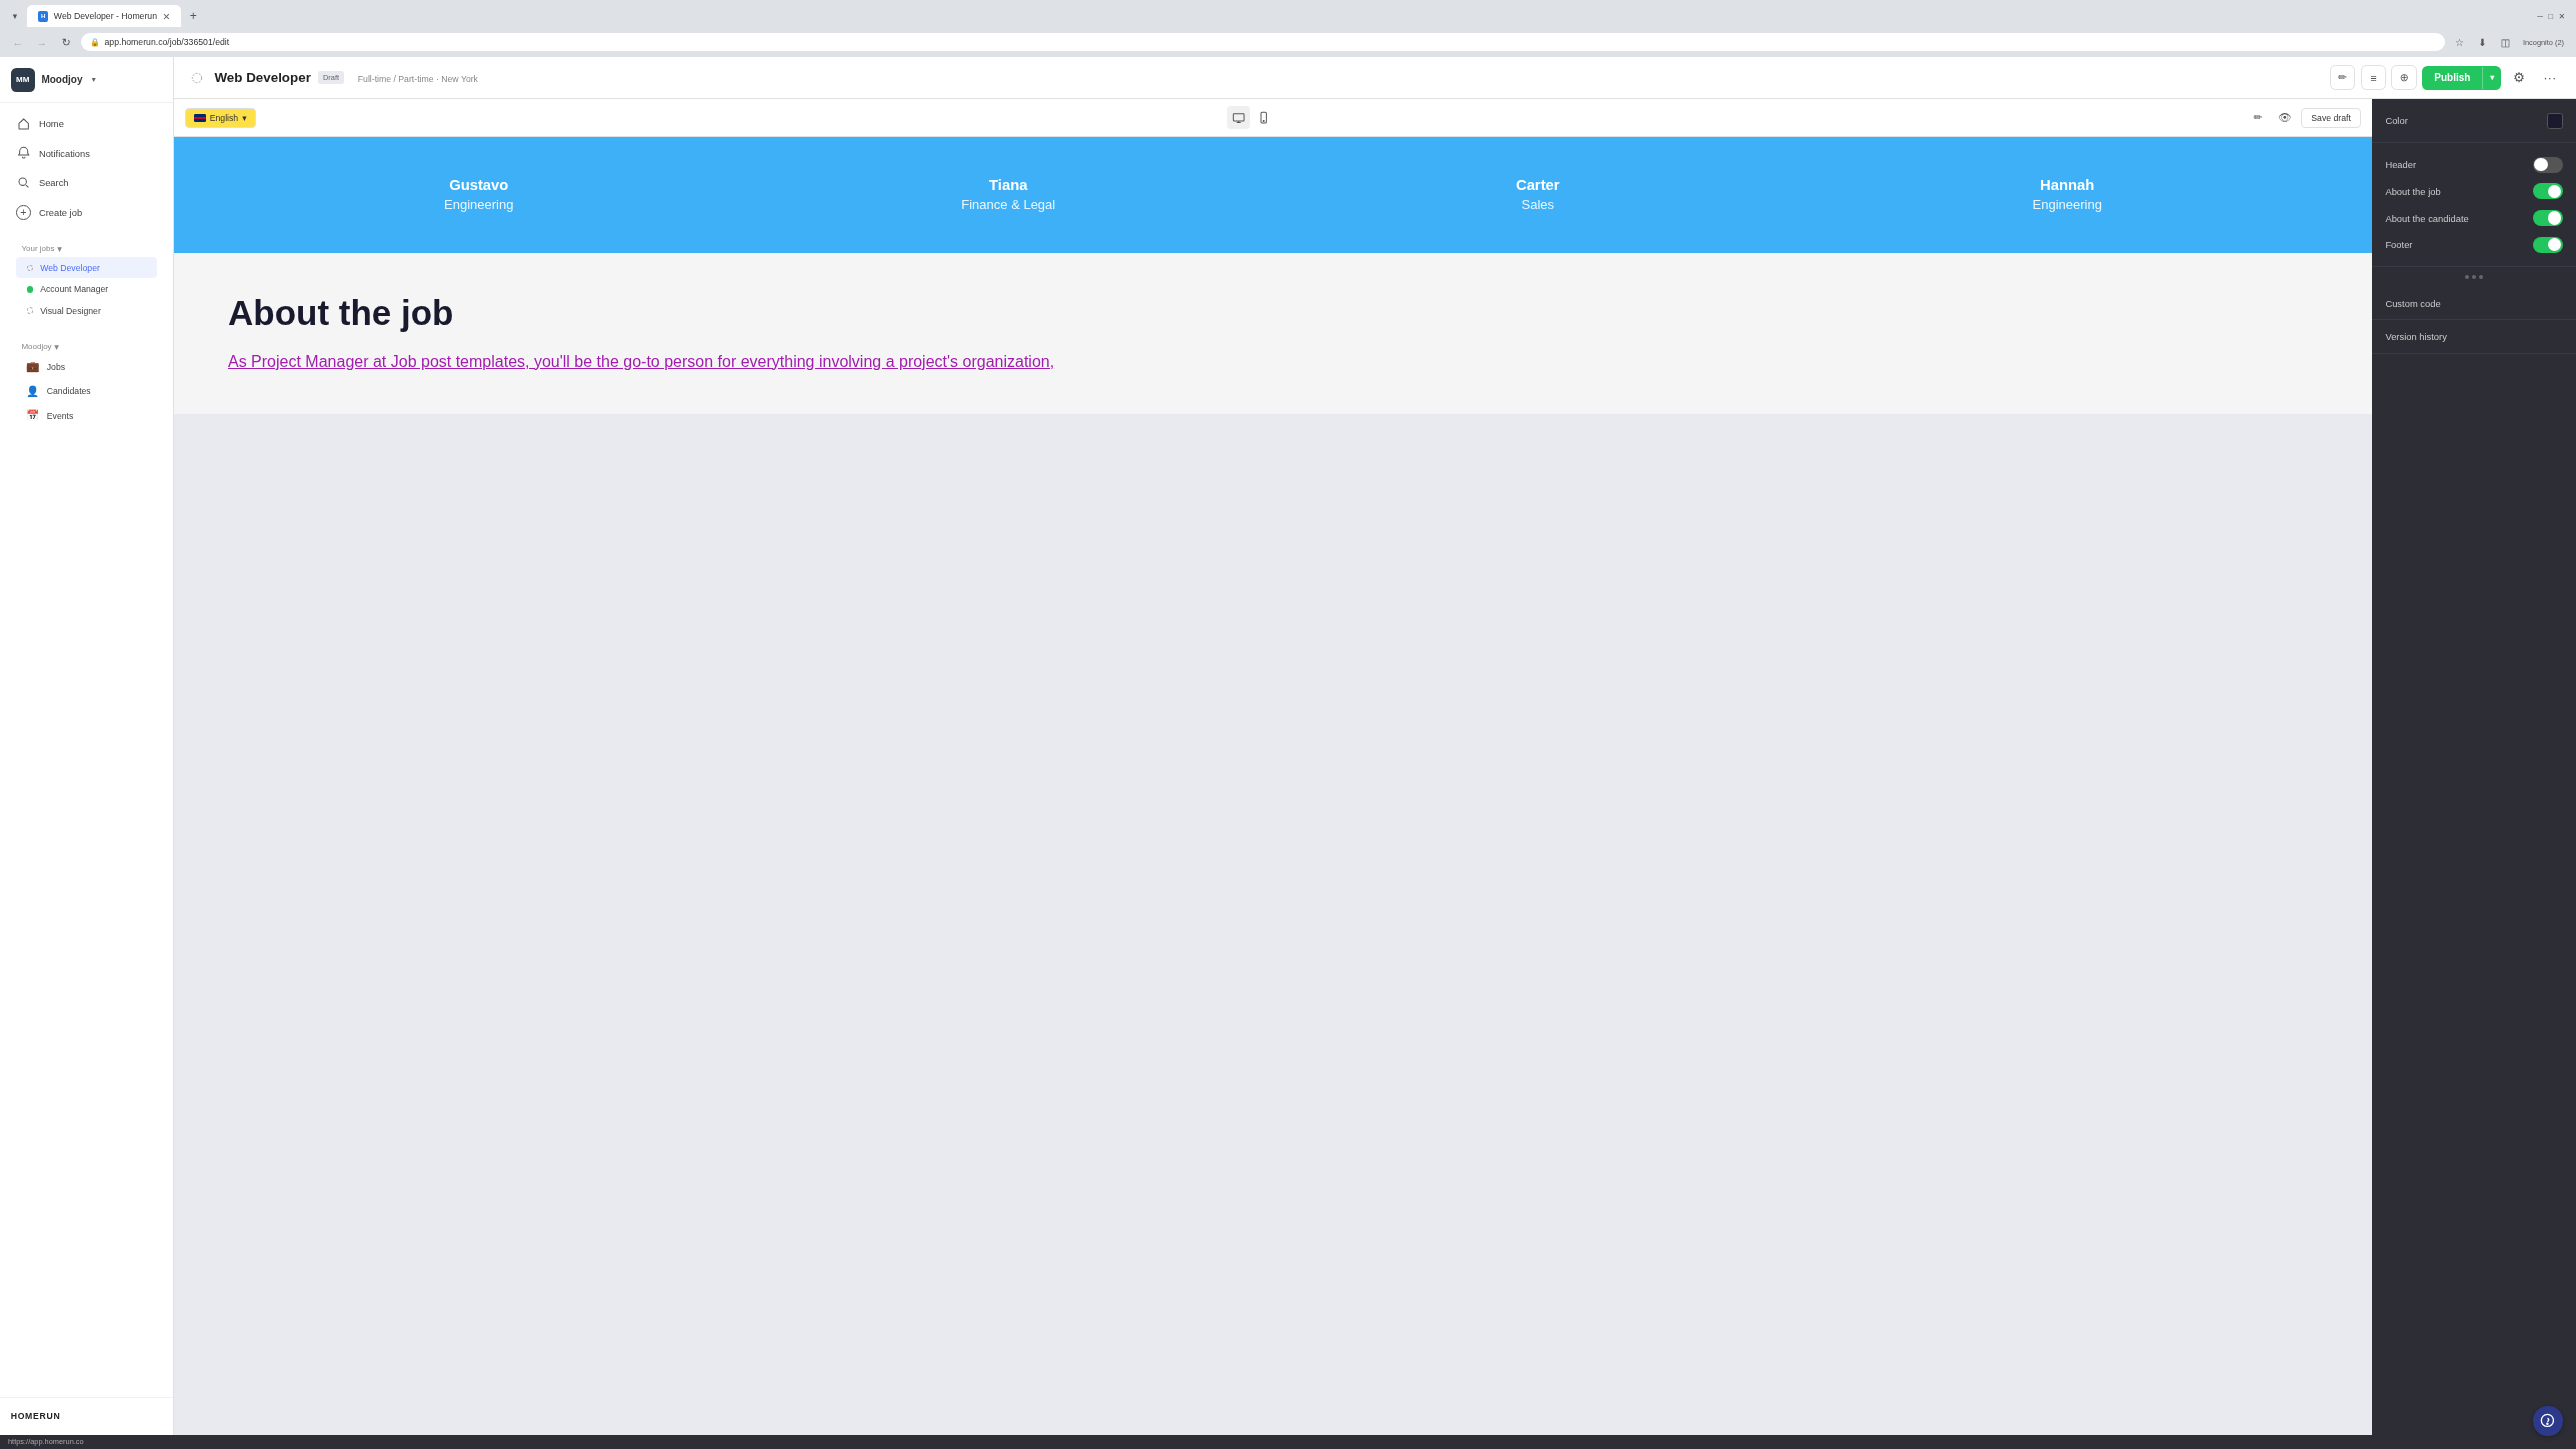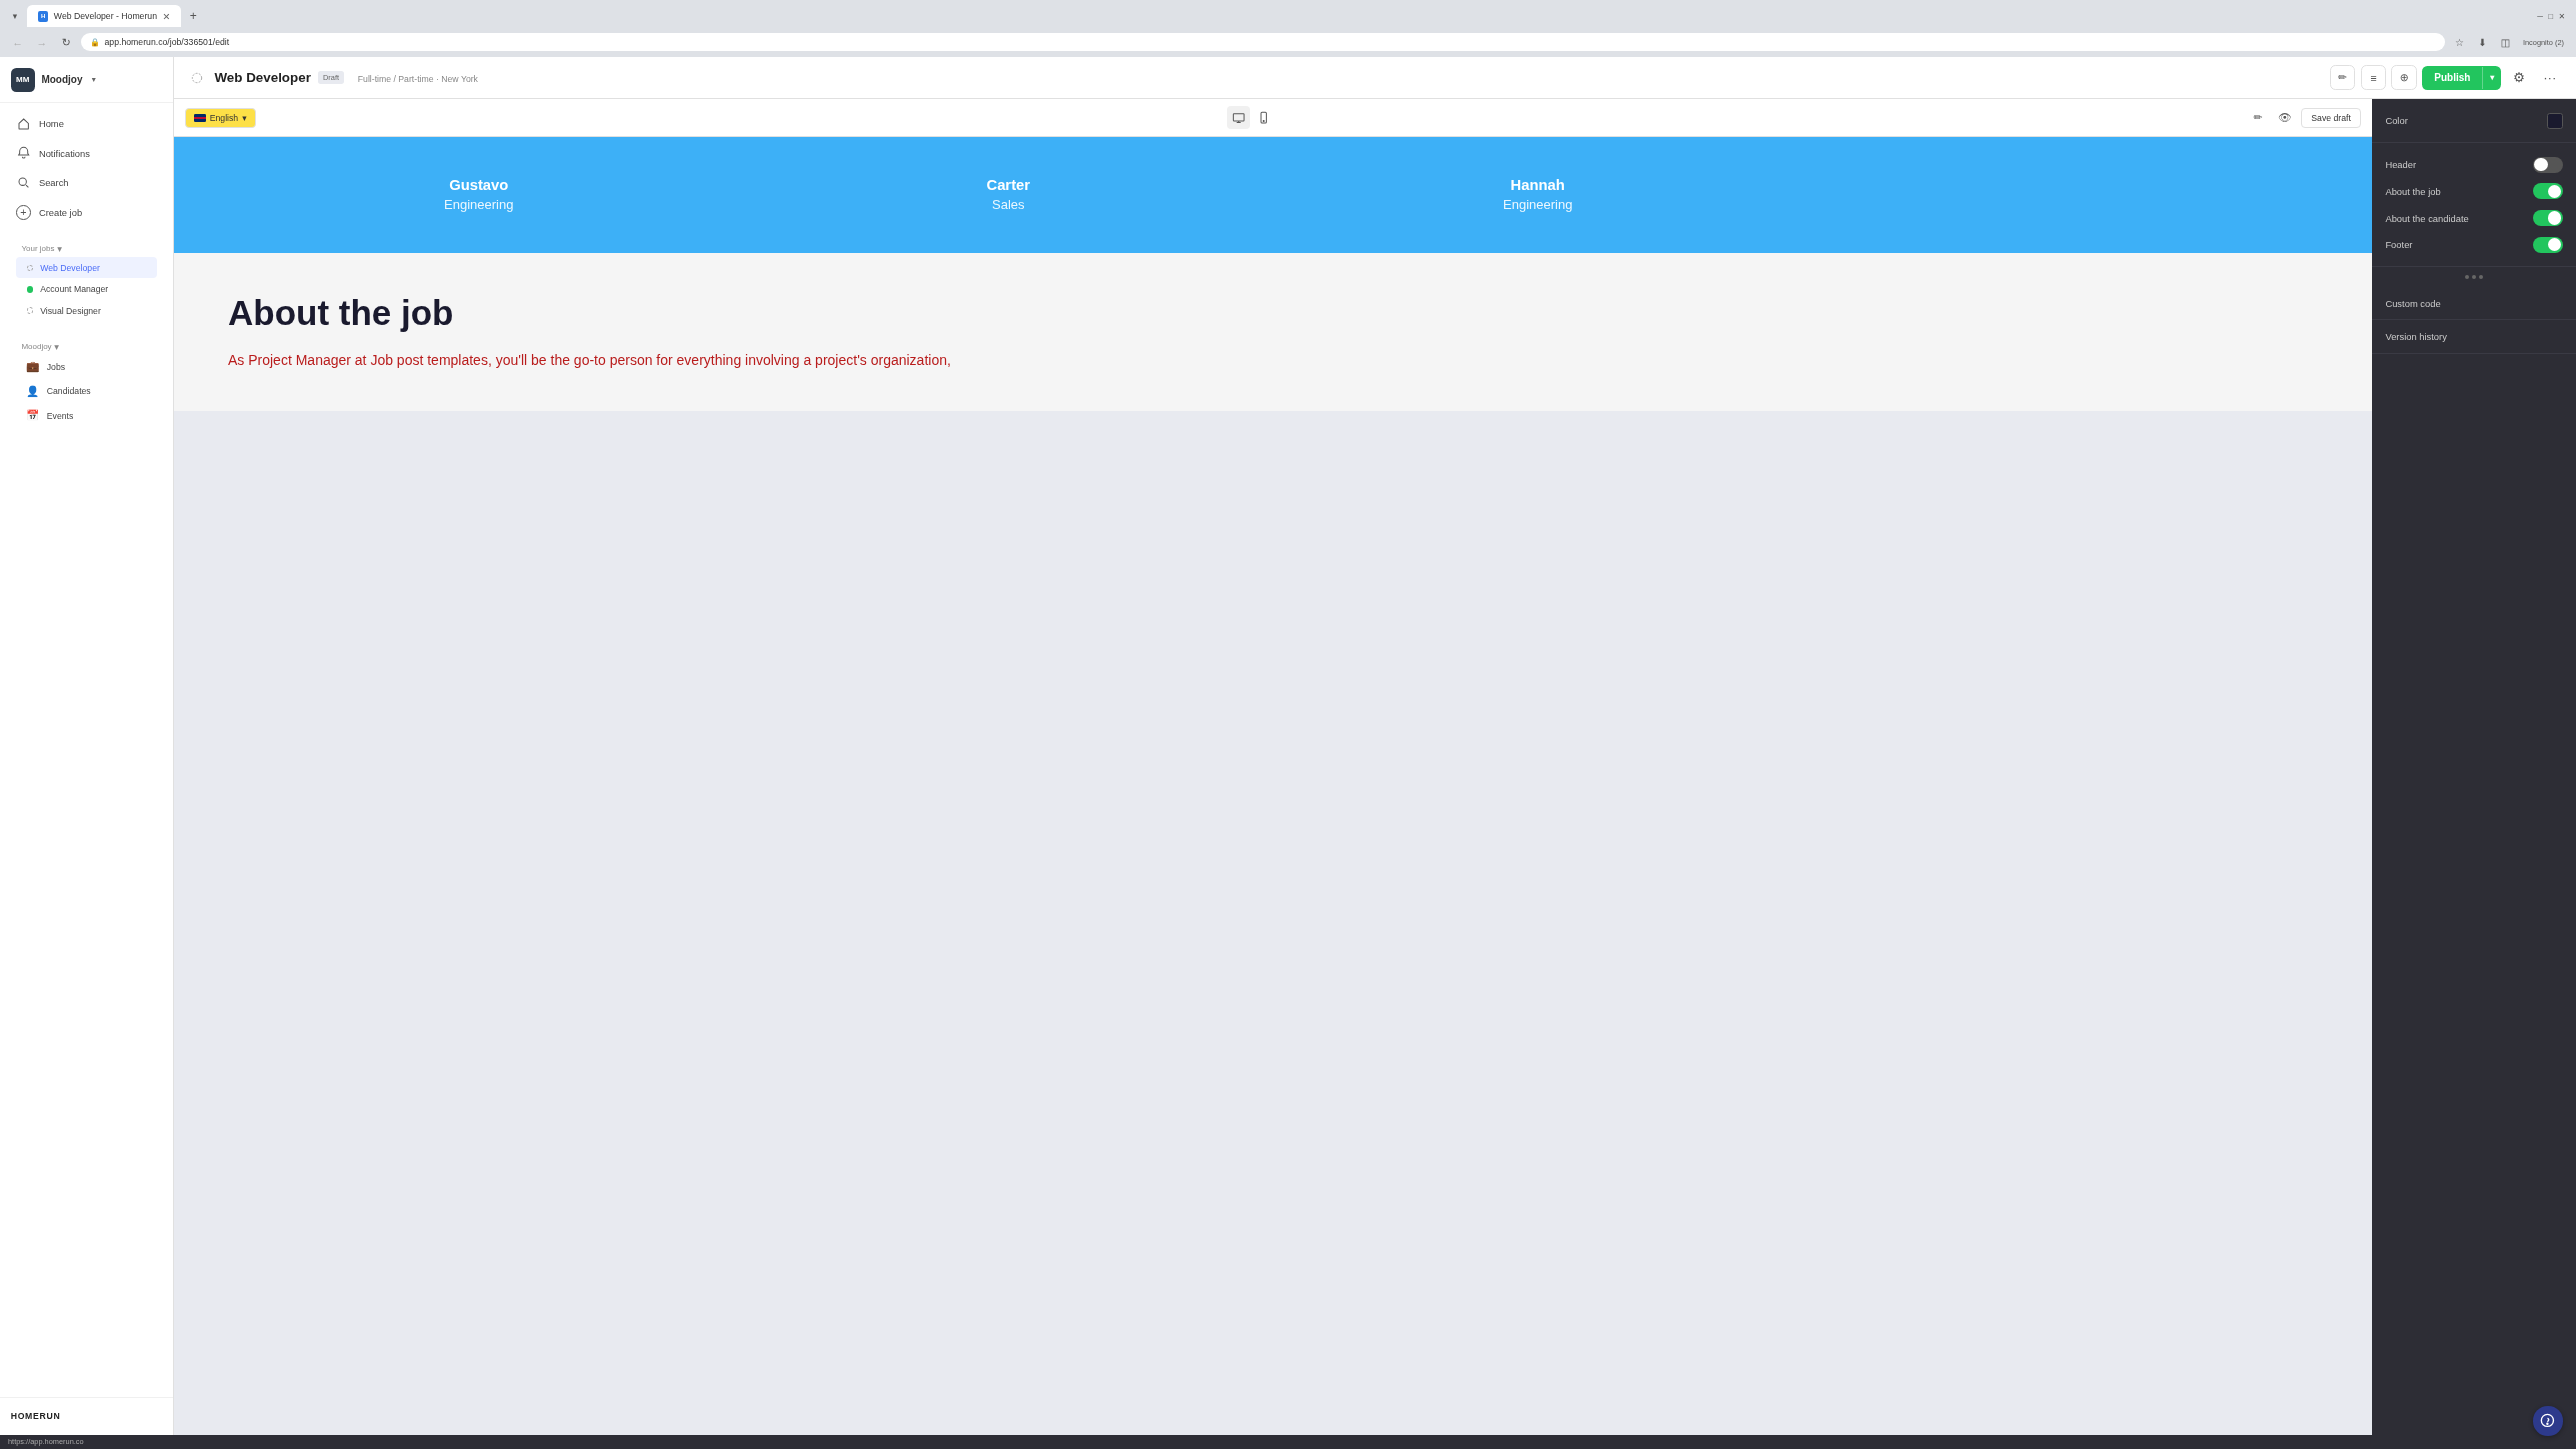--- a/index.html
+++ b/index.html
@@ -83,21 +83,21 @@
 
     
     .team-section { background: #3db0f7; padding: 27px 40px; display: grid; grid-template-columns: repeat(4, 1fr); gap: 0; }
     .team-member { text-align: center; padding: 13.4px; }
     .team-member-name { font-size: 14.8px; font-weight: 700; color: white; margin-bottom: 4px; }
     .team-member-dept { font-size: 13px; color: rgba(255,255,255,0.9); }
 
     
     .job-desc-section { background: #f5f5f5; padding: 40px 54px; }
     .job-desc-title { font-size: 35px; font-weight: 800; color: #1a1a2e; margin-bottom: 16px; }
-    .job-desc-text { font-size: 14px; color: #b91c1c; line-height: 1.6; }
+    .job-desc-text { font-size: 16px; color: #a21caf; line-height: 1.6; text-decoration: underline; }
 
     
     .right-panel { width: 204px; background: #2d2d35; display: flex; flex-direction: column; overflow-y: auto; flex-shrink: 0; }
     .right-panel::-webkit-scrollbar { width: 4px; }
     .right-panel::-webkit-scrollbar-thumb { background: #555; border-radius: 2px; }
 
     .panel-section { padding: 13.4px; border-bottom: 0.7px solid #3a3a44; }
     .panel-row { display: flex; align-items: center; justify-content: space-between; margin-bottom: 10.7px; }
     .panel-row:last-child { margin-bottom: 0; }
     .panel-label { font-size: 9.4px; color: #ccc; }
@@ -309,20 +309,24 @@
         </div>
 
         <div class="canvas-scroll">
 
           <div class="team-section">
             <div class="team-member">
               <div class="team-member-name">Gustavo</div>
               <div class="team-member-dept">Engineering</div>
             </div>
             <div class="team-member">
+              <div class="team-member-name">Tiana</div>
+              <div class="team-member-dept">Finance &amp; Legal</div>
+            </div>
+            <div class="team-member">
               <div class="team-member-name">Carter</div>
               <div class="team-member-dept">Sales</div>
             </div>
             <div class="team-member">
               <div class="team-member-name">Hannah</div>
               <div class="team-member-dept">Engineering</div>
             </div>
           </div>
 
           <div class="job-desc-section">

